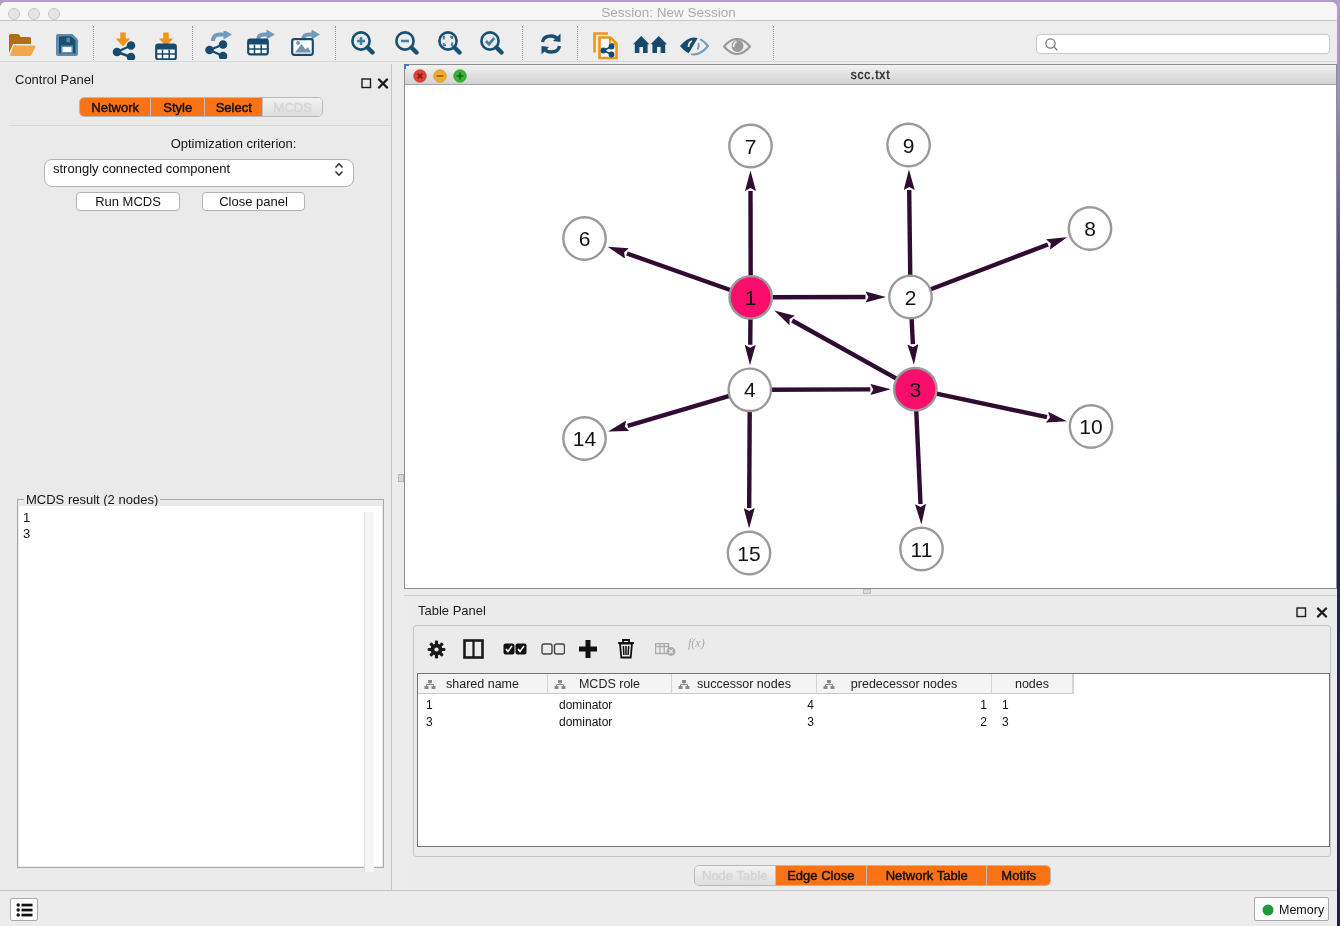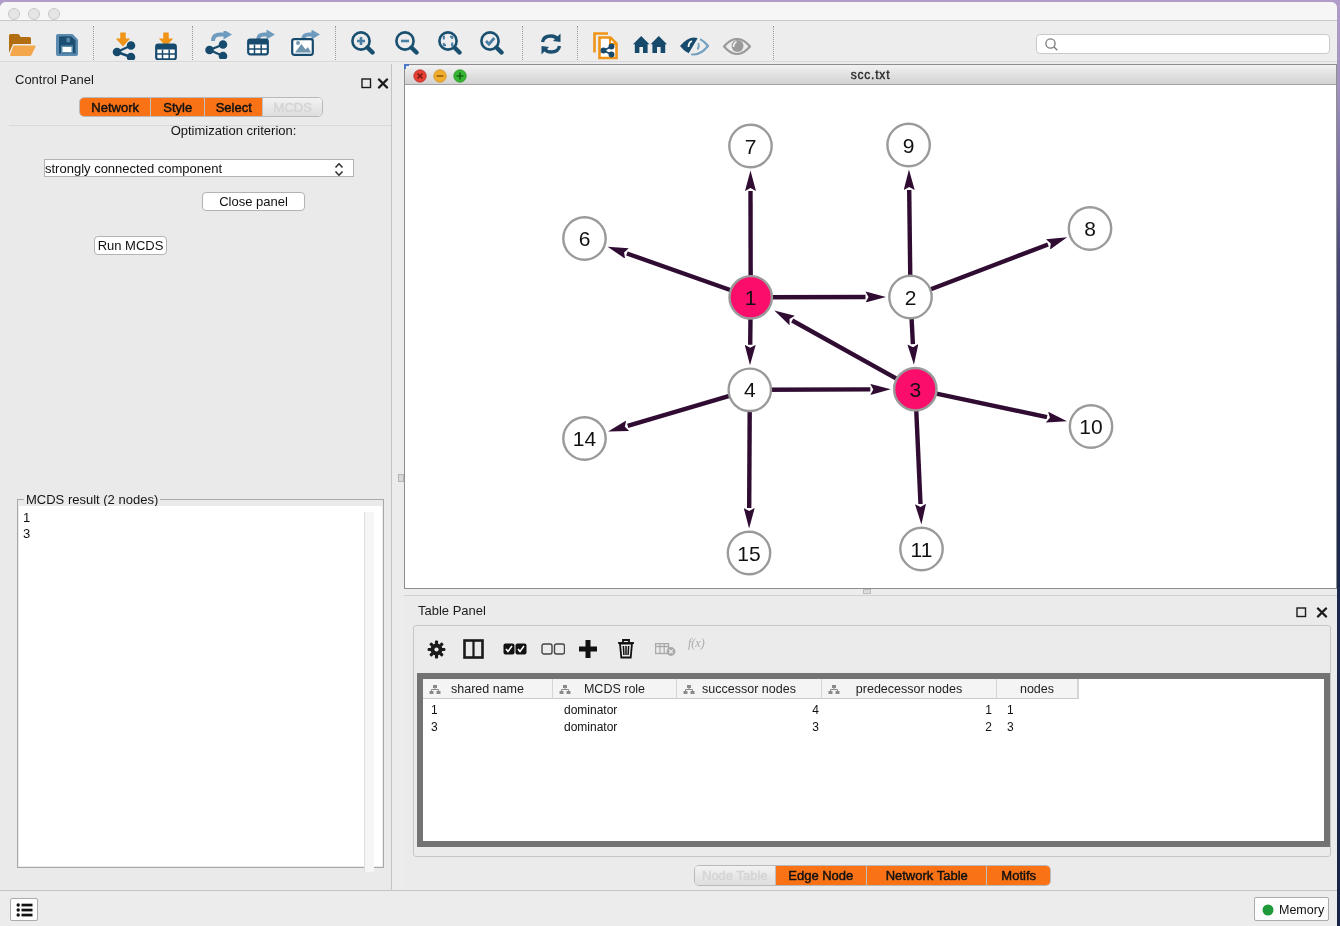--- a/index.html
+++ b/index.html
@@ -36,25 +36,25 @@
   #control { position:absolute; left:0; top:0; width:392px; height:826px;
     background:#eaeaea; border-right:1px solid #c4c4c4; }
   #cp-title { position:absolute; left:15px; top:8px; font-size:13px; color:#1c1c1c; }
   .tabrow { position:absolute; display:flex; height:20px;
     border:1px solid #b9b9b9; border-radius:5px; background:#fff; overflow:hidden; }
   .tab { height:100%; display:flex; align-items:center; justify-content:center;
     font-size:13px; -webkit-text-stroke:0.45px #111; color:#111; border-right:1px solid #bfbfbf; background:#f97316; }
   .tab:last-child { border-right:none; }
   .tab.dis { background:linear-gradient(180deg,#f2f2f2,#dedede); color:#d4d4d4; -webkit-text-stroke:0.45px #d4d4d4; }
   #cp-line { position:absolute; left:9px; top:61px; width:382px; height:0; border-top:1px solid #d9d9d9; }
-  #optlabel { position:absolute; left:0; top:59px; width:467px; text-align:center;
+  #optlabel { position:absolute; left:0; top:72px; width:467px; text-align:center;
     font-size:13px; color:#151515; }
-  #combo { position:absolute; left:44px; top:95px; width:310px; height:18px;
-    background:#fff; border:1px solid #b3b3b3; border-radius:0;
-    font-size:13px; color:#111; line-height:18px; padding-left:0; }
+  #combo { position:absolute; left:44px; top:95px; width:310px; height:28px;
+    background:#fff; border:1px solid #b3b3b3; border-radius:8px;
+    font-size:13px; color:#111; line-height:18px; padding-left:8px; }
   .btn { position:absolute; top:128px; height:19px; background:#fff;
     border:1px solid #b3b3b3; border-radius:4px; font-size:13px; color:#111;
     text-align:center; line-height:17px; }
   #fieldset { position:absolute; left:17px; top:435px; width:367px; height:369px;
     border:1px solid #a8a8a8; }
   #fieldlabel { position:absolute; left:6px; top:-8px; background:#eaeaea;
     font-size:13px; color:#151515; padding:0 2px; }
   #fieldinner { position:absolute; left:1px; top:6px; width:363px; height:360px; background:#fff; }
   #fieldtext { position:absolute; left:4px; top:4px; font-size:13px; color:#111; line-height:16px; }
   #fieldscroll { position:absolute; right:8px; top:6px; width:10px; height:360px;
@@ -64,21 +64,21 @@
     border:1px solid #8e8e8e; background:#fff; }
   #nettitle { position:absolute; left:0; top:0; width:100%; height:20px;
     background:linear-gradient(180deg,#f2f2f2,#d2d2d2); border-bottom:1px solid #a2a2a2; }
   #nettitle .t { position:absolute; width:100%; text-align:center; top:3px;
     font-size:12px; letter-spacing:0.8px; -webkit-text-stroke:0.4px #2a2a2a; color:#2a2a2a; }
   #canvas { position:absolute; left:0; top:21px; }
   
   #tablepanel { position:absolute; left:404px; top:531px; width:933px; height:293px; background:#ebebeb; border-top:1px solid #d0d0d0;}
   #tp-title { position:absolute; left:14px; top:7px; font-size:13px; color:#1c1c1c;text-align:center; }
   #tbl { position:absolute; left:13px; top:77px; width:913px; height:174px;
-    background:#fff; border:6px solid #737373; }
+    background:#fff; border:1px solid #737373; }
   #thead { position:absolute; left:0; top:0; width:656px; height:20px;
     background:#f4f4f4; border-bottom:1px solid #c9c9c9; border-right:1px solid #d5d5d5; }
   .hc { position:absolute; top:0; height:20px; border-right:1px solid #d5d5d5;
     font-size:12.5px; color:#222; text-align:center; line-height:20px; }
   .cell { position:absolute; font-size:12px; color:#111; line-height:14px; }
   .sorti { position:absolute; left:6px; top:5px; }
   .wicon { position:absolute; }
   .tabrow2 { position:absolute; display:flex; height:21px;
     border:1px solid #b9b9b9; border-radius:5px; background:#fff; overflow:hidden; }
   
@@ -87,20 +87,21 @@
     border-radius:0 0 6px 6px; }
   .sbtn { position:absolute; background:#fdfdfd; border:1px solid #ababab; border-radius:2px; }
 </style>
 </head>
 <body>
 <div id="win">
   <div id="titlebar">
     <div class="tl" style="left:8px;"></div>
     <div class="tl" style="left:28px;"></div>
     <div class="tl" style="left:48px;"></div>
+    <div id="wintitle">Session: New Session</div>
   </div>
   <div id="toolbar">
     <div class="tsep" style="left:93px;"></div>
     <div class="tsep" style="left:192px;"></div>
     <div class="tsep" style="left:335px;"></div>
     <div class="tsep" style="left:522px;"></div>
     <div class="tsep" style="left:577px;"></div>
     <div class="tsep" style="left:773px;"></div>
     <div id="search">
       <svg width="16" height="16" style="position:absolute;left:7px;top:2px;" viewBox="0 0 16 16">
@@ -270,21 +271,21 @@
         <div class="tab dis" style="width:59px;">MCDS</div>
       </div>
       <div id="cp-line"></div>
       <div id="optlabel">Optimization criterion:</div>
       <div id="combo">strongly connected component
         <svg style="position:absolute;right:9px;top:3px;" width="10" height="13" viewBox="0 0 10 13">
           <path d="M1.5 4.5 L5 0.8 L8.5 4.5" fill="none" stroke="#333" stroke-width="1.6"></path>
           <path d="M1.5 8.5 L5 12.2 L8.5 8.5" fill="none" stroke="#333" stroke-width="1.6"></path>
         </svg>
       </div>
-      <div class="btn" style="left:94px; width:73px;margin-top:44px;">Run MCDS</div>
+      <div class="btn" style="left:76px; width:104px;">Run MCDS</div>
       <div class="btn" style="left:202px; width:103px;">Close panel</div>
       <div id="fieldset">
         <div id="fieldlabel">MCDS result (2 nodes)</div>
         <div id="fieldinner">
           <div id="fieldtext">1<br>3</div>
           <div id="fieldscroll"></div>
         </div>
       </div>
     </div>
     <div id="netwin">
@@ -452,21 +453,21 @@
         <div class="cell" style="left:543px; top:24px; width:26px; text-align:right;">1</div>
         <div class="cell" style="left:584px; top:24px;">1</div>
         <div class="cell" style="left:8px; top:41px;">3</div>
         <div class="cell" style="left:141px; top:41px;">dominator</div>
         <div class="cell" style="left:370px; top:41px; width:26px; text-align:right;">3</div>
         <div class="cell" style="left:543px; top:41px; width:26px; text-align:right;">2</div>
         <div class="cell" style="left:584px; top:41px;">3</div>
       </div>
       <div class="tabrow2" style="left:290px; top:269px; width:357px;">
         <div class="tab dis" style="width:81px;">Node Table</div>
-        <div class="tab" style="width:92px;">Edge Node</div>
+        <div class="tab" style="width:92px;">Edge Close</div>
         <div class="tab" style="width:121px;">Network Table</div>
         <div class="tab" style="width:63px;">Motifs</div>
       </div>
     </div>
   </div>
   <div id="statusbar">
     <div class="sbtn" style="left:10px; top:7px; width:28px; height:23px;">
       <svg style="position:absolute;left:5px;top:3px;" width="17" height="16" viewBox="0 0 17 16">
         <g fill="#111">
           <circle cx="2.2" cy="3" r="1.7"></circle>

